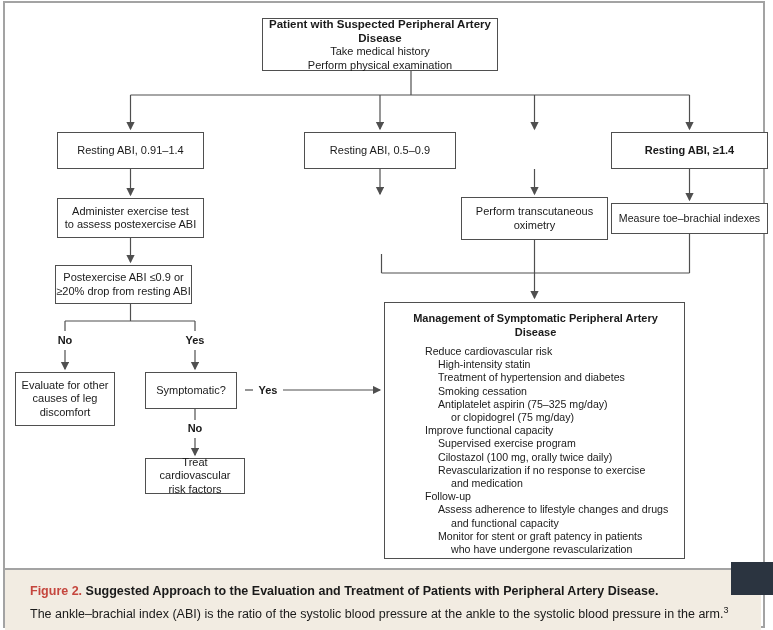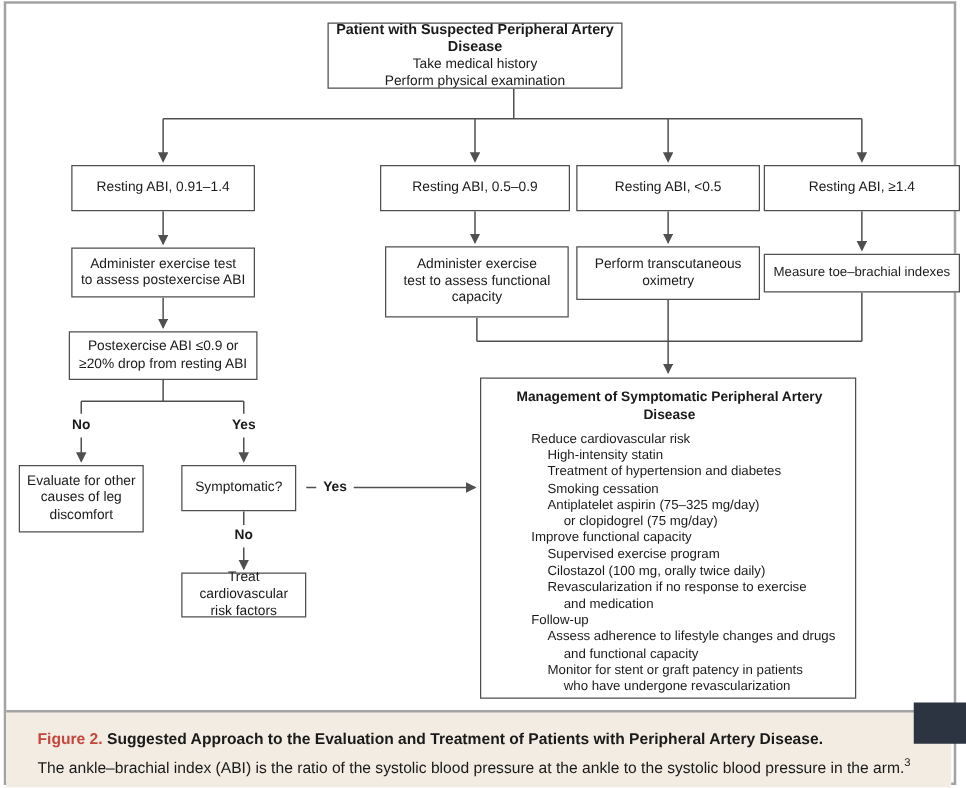--- a/index.html
+++ b/index.html
@@ -85,33 +85,29 @@
   </svg>
 
   <div class="box" style="left:262px;top:18px;width:236px;height:53px;">
     <div class="t">Patient with Suspected Peripheral Artery Disease</div>
     <div>Take medical history
 Perform physical examination</div>
   </div>
 
   <div class="box" style="left:57px;top:132px;width:147px;height:37px;">Resting ABI, 0.91–1.4</div>
   <div class="box" style="left:304px;top:132px;width:152px;height:37px;">Resting ABI, 0.5–0.9</div>
-  <div class="box" style="left:461px;top:132px;width:147px;height:37px;">Resting ABI, &lt;0.5</div>
-  <div class="box" style="left:611px;top:132px;width:157px;height:37px;">Resting ABI, ≥1.4</div>
+  <div class="box" style="left:611px;top:132px;width:157px;height:37px;font-weight:bold;">Resting ABI, ≥1.4</div>
 
   <div class="box" style="left:57px;top:198px;width:147px;height:40px;">Administer exercise test
 to assess postexercise ABI</div>
-  <div class="box" style="left:308px;top:197px;width:147px;height:57px;">Administer exercise
-test to assess functional
-capacity</div>
   <div class="box" style="left:461px;top:197px;width:147px;height:43px;">Perform transcutaneous
 oximetry</div>
   <div class="box" style="left:611px;top:203px;width:157px;height:31px;font-size:10.6px;">Measure toe–brachial indexes</div>
 
-  <div class="box" style="left:55px;top:265px;width:151px;height:39px;">Postexercise ABI ≤0.9 or
+  <div class="box" style="left:55px;top:265px;width:137px;height:39px;">Postexercise ABI ≤0.9 or
 ≥20% drop from resting ABI</div>
 
   <div class="box" style="left:15px;top:372px;width:100px;height:54px;">Evaluate for other
 causes of leg
 discomfort</div>
   <div class="box" style="left:145px;top:372px;width:92px;height:37px;">Symptomatic?</div>
   <div class="box" style="left:145px;top:458px;width:100px;height:36px;">Treat cardiovascular
 risk factors</div>
 
   <div class="lbl" style="left:50px;top:333px;width:30px;">No</div>

